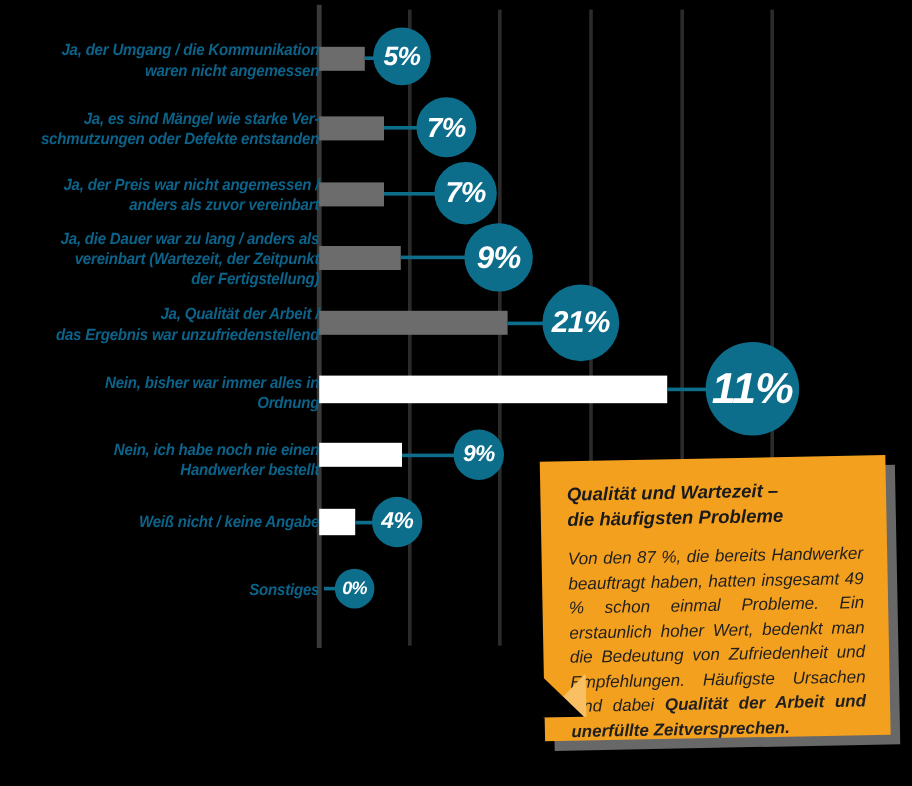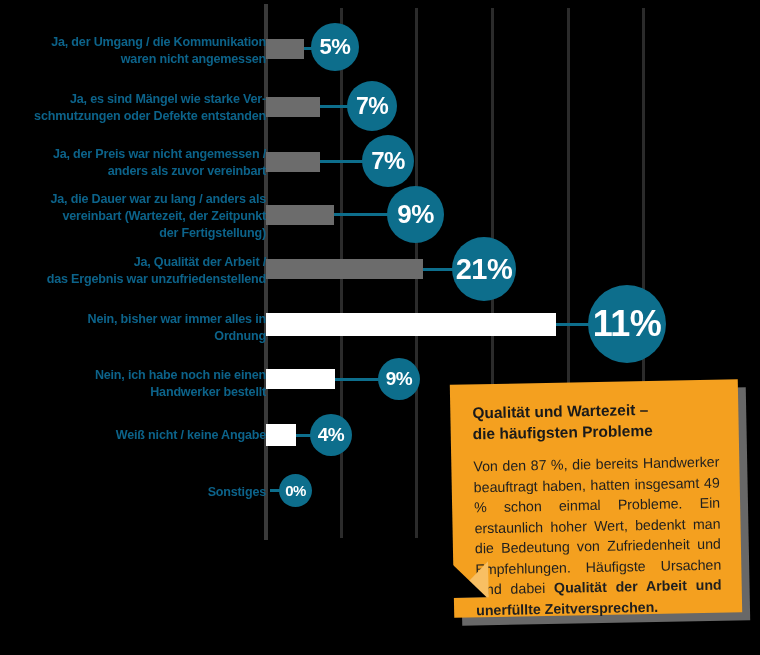--- a/index.html
+++ b/index.html
@@ -3,21 +3,21 @@
 <meta charset="utf-8">
 <style>
   html,body{margin:0;padding:0;}
   body{
     width:760px;height:655px;
     background:#000;
     font-family:"Liberation Sans", sans-serif;
     overflow:hidden;
     position:relative;
   }
-  #root{position:absolute;inset:0;}
+  #root{position:absolute;inset:0;font-style:italic;}
 
   
   .gridline{
     position:absolute;
     width:3px;
     background:#2b2b2b;
     top:8px;height:530px;
   }
   .gridline.axis{background:#3a3a3a;width:4px;top:4px;height:536px;}
 
@@ -169,21 +169,21 @@
     <div class="bar gray" style="left:266px;top:205px;width:68px"></div>
     <div class="connector" style="left:334px;top:213px;width:62px"></div>
     <div class="bubble" style="left:387px;top:186px;width:57px;height:57px;font-size:26px">9%</div>
   </div>
 
   <div class="row">
     <div class="cat-label" style="top:253px;width:300px">Ja, Qualität der Arbeit /
 das Ergebnis war unzufriedenstellend</div>
     <div class="bar gray" style="left:266px;top:259px;width:157px"></div>
     <div class="connector" style="left:423px;top:268px;width:42px"></div>
-    <div class="bubble" style="left:452px;top:237px;width:64px;height:64px;font-size:29px">21%</div>
+    <div class="bubble" style="left:452px;top:237px;width:64px;height:64px;font-size:25px">21%</div>
   </div>
 
   <div class="row">
     <div class="cat-label" style="top:310px;width:300px">Nein, bisher war immer alles in
 Ordnung</div>
     <div class="bar white" style="left:266px;top:313px;width:290px;height:23px"></div>
     <div class="connector" style="left:556px;top:323px;width:44px"></div>
     <div class="bubble" style="left:588px;top:285px;width:78px;height:78px;font-size:36px">11%</div>
   </div>
 

